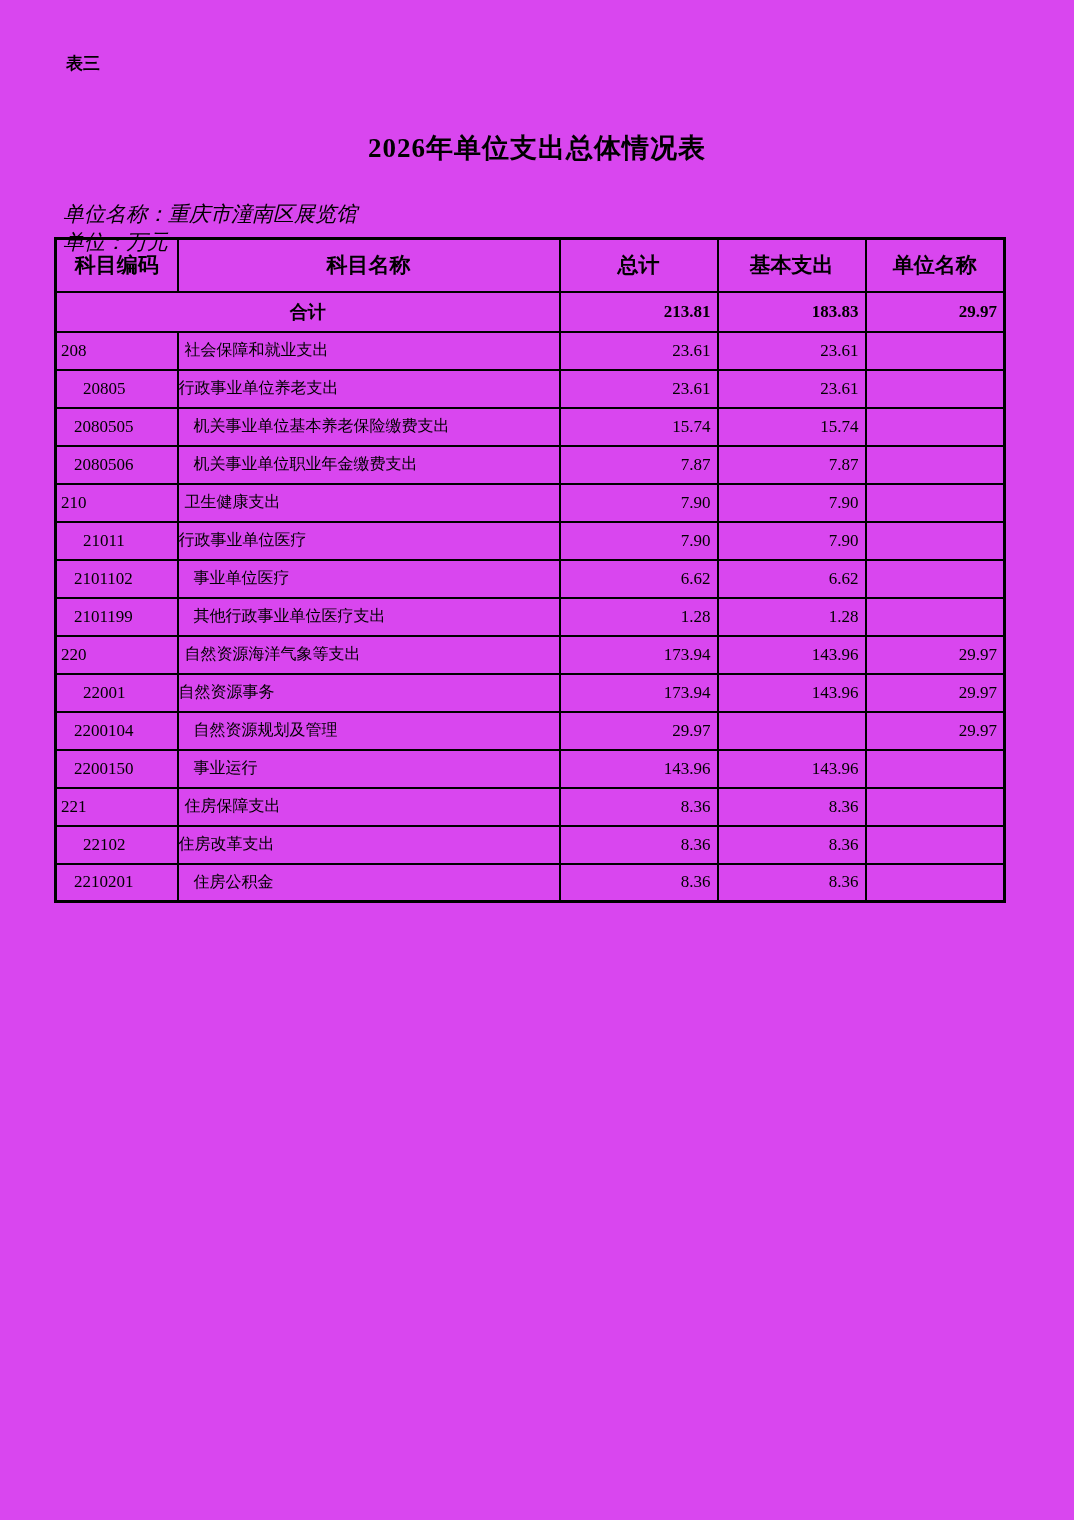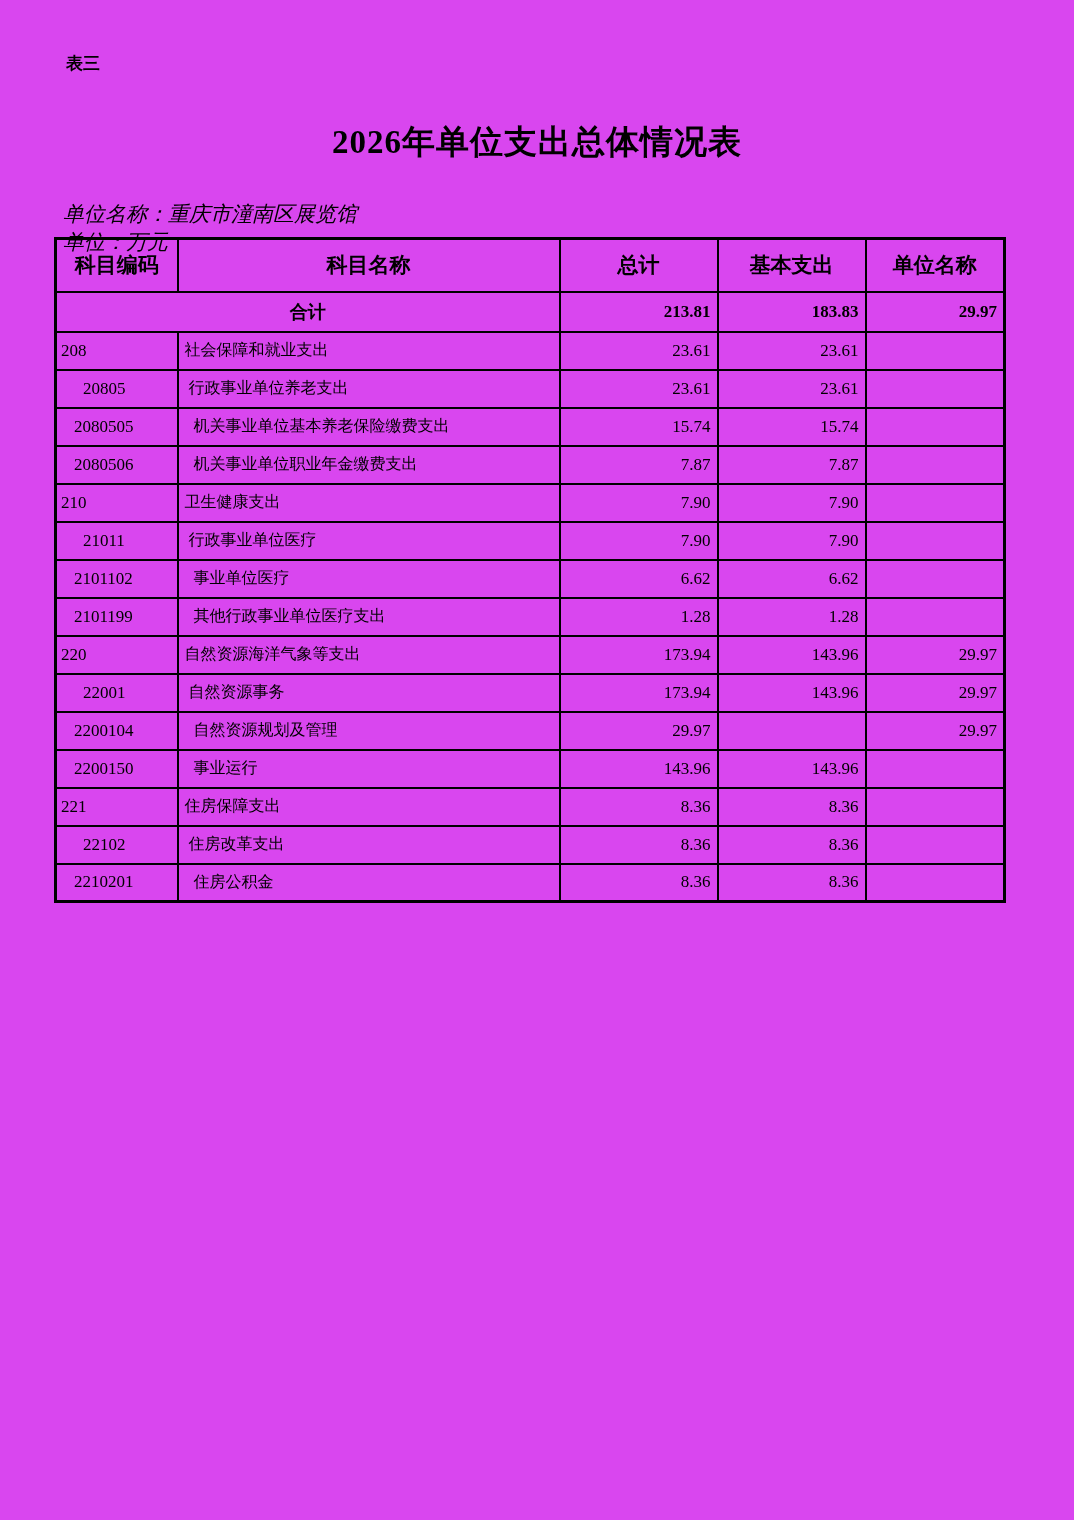--- a/index.html
+++ b/index.html
@@ -16,26 +16,26 @@
     position: absolute;
     left: 66px;
     top: 52px;
     font-family: "DejaVu Sans", "Liberation Sans", sans-serif;
     font-weight: bold;
     font-size: 17px;
   }
   .doc-title {
     position: absolute;
     left: 0;
-    top: 120px;
+    top: 130px;
     width: 1074px;
     text-align: center;
     font-family: "Liberation Serif", "DejaVu Serif", serif;
     font-weight: bold;
-    font-size: 33px;
+    font-size: 27px;
     letter-spacing: 1px;
   }
   .meta-row {
     position: absolute;
     left: 63px;
     top: 200px;
     width: 949px;
     display: flex;
     justify-content: space-between;
     align-items: baseline;
@@ -88,21 +88,21 @@
   td.num {
     font-size: 17px;
     font-family: "Liberation Serif", "DejaVu Serif", serif;
     text-align: right;
     padding-right: 6px;
   }
   td.code.lvl1 { padding-left: 4px; }
   td.code.lvl2 { padding-left: 26px; }
   td.code.lvl3 { padding-left: 17px; }
   td.name.lvl1 { padding-left: 6px; }
-  td.name.lvl2 { padding-left: 10px; }
+  td.name.lvl2 { }
   td.name.lvl3 { padding-left: 15px; }
 </style>
 </head>
 <body>
 
 <div class="page">
 
   <div class="corner-label">表三</div>
 
   <div class="doc-title">2026年单位支出总体情况表</div>

